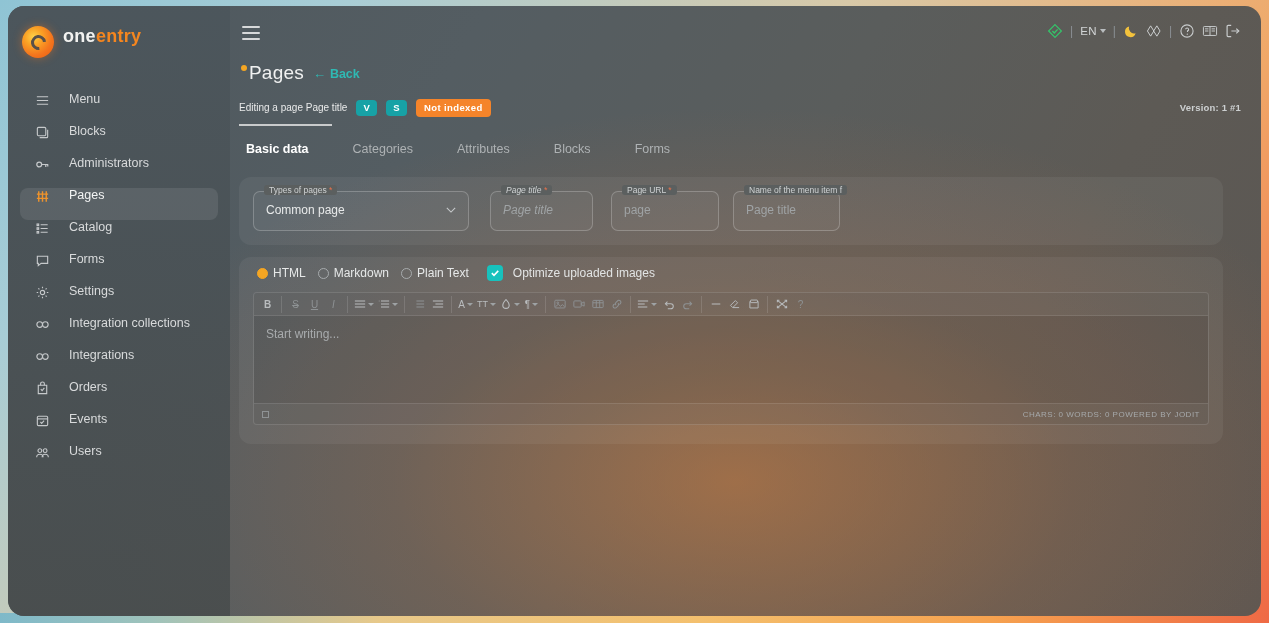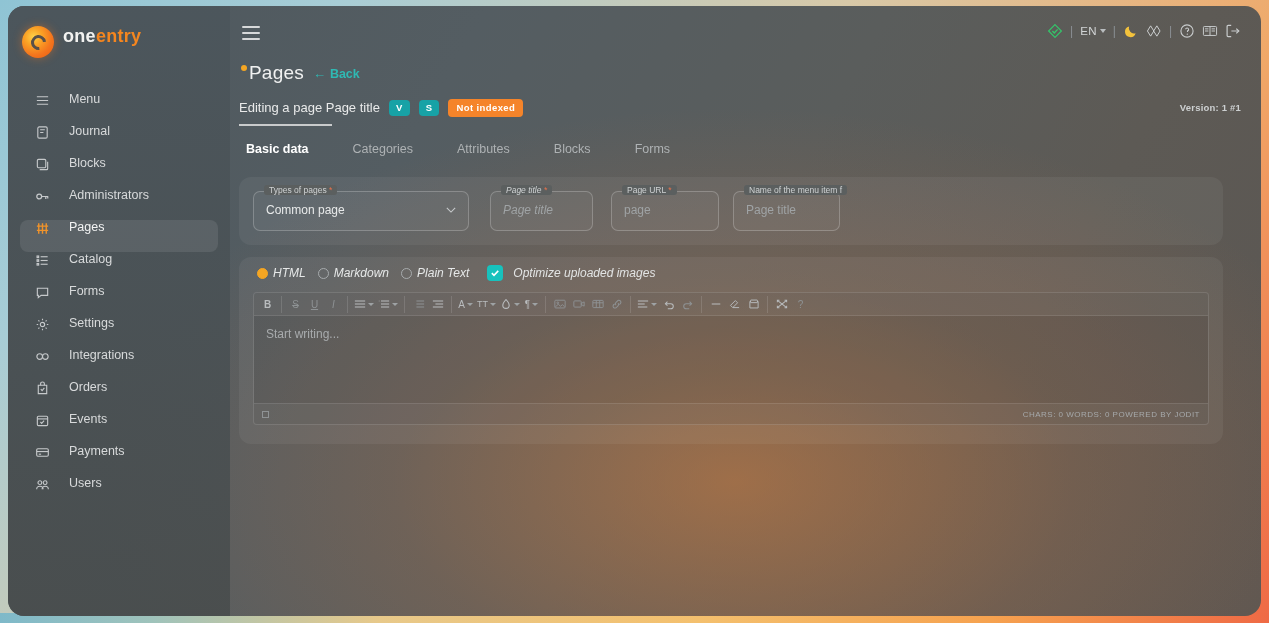--- a/index.html
+++ b/index.html
@@ -85,21 +85,21 @@
   #page-title-row { display:flex; align-items:flex-end; gap: 9px; }
   .orange-dot { width:6px;height:6px;border-radius:50%;background:#f5a623; position:absolute; left:2px; top:3px;}
   #page-title { font-size: 19px; color: #f0f1f1; font-weight: 400; letter-spacing:.2px; position:relative; padding-left:10px;}
   #back-link { color:#2fb9b3; font-size:12.5px; font-weight:600; cursor:pointer; display:flex; align-items:center; gap:4px; padding-bottom:3px;}
   #back-link .arrow { font-size: 13px; }
 
   #subtitle-row {
     position:absolute; left:231px; top:93px; right: 20px;
     display:flex; align-items:center; gap:9px;
   }
-  #subtitle { color:#e9eaea; font-size:13px; }
+  #subtitle { color:#e9eaea; font-size:10px; }
   .badge { font-size:9.5px; font-weight:700; color:#ffffff; border-radius:4px; padding:3px 7px; line-height:1; letter-spacing:.4px;}
   .badge.teal { background:#17a2a6; }
   .badge.orange { background:#f5842a; padding:4px 8px; }
   #version-label { margin-left:auto; font-size:9.5px; color:#cdd0d1; font-weight:700; letter-spacing:.2px;}
 
   
   #subtitle-underline { position:absolute; left:231px; top:118px; width:93px; height:2px; background:#c9cbcc; }
 
   
   #tabs { position:absolute; left:216px; top:128px; display:flex; align-items:center; gap:0; }
@@ -134,21 +134,21 @@
   .field .fph { position:absolute; left:12px; top:11px; font-size:12px; color:#9fa3a5; }
   .field .fcaret {
     position:absolute; right:12px; top:15px; width:10px; height:6px;
   }
   #f-types { left:14px; width:216px; }
   #f-title { left:251px; width:103px;font-style:italic; }
   #f-url   { left:372px; width:108px; }
   #f-menu  { left:494px; width:107px; }
 
   
-  #fmt-row { position:absolute; left:249px; top:259px; display:flex; align-items:center; gap:0px;font-style:italic; }
+  #fmt-row { position:absolute; left:249px; top:259px; display:flex; align-items:center; gap:0px; }
   .radio-wrap { display:flex; align-items:center; gap:5px; margin-right:12px; cursor:pointer; }
   .radio { width:11px; height:11px; border-radius:50%; border:1.5px solid #a7abad; }
   .radio.on { background:#f5a623; border-color:#f5a623; }
   .radio-label { font-size:12px; color:#e6e8e8; }
   .check-wrap { display:flex; align-items:center; gap:10px; margin-left:6px; cursor:pointer;}
   .checkbox {
     width:16px;height:16px;border-radius:4px;background:#17c2bd;
     display:flex;align-items:center;justify-content:center;
   }
   .checkbox svg { width:10px; height:10px; }
@@ -209,30 +209,20 @@
         <span class="nav-ico">
             <svg viewBox="0 0 16 16" fill="none" stroke="currentColor" stroke-width="1.3">
               <line x1="2" y1="4" x2="14" y2="4"></line>
               <line x1="2" y1="8" x2="14" y2="8"></line>
               <line x1="2" y1="12" x2="14" y2="12"></line>
             </svg>
           </span>
         <span class="nav-label">Menu</span>
       </div>
 
-      <div class="nav-item">
-        <span class="nav-ico">
-            <svg viewBox="0 0 16 16" fill="none" stroke="currentColor" stroke-width="1.2">
-              <rect x="3" y="2" width="10" height="12" rx="1.5"></rect>
-              <line x1="5.5" y1="5" x2="10.5" y2="5"></line>
-              <line x1="5.5" y1="8" x2="9" y2="8"></line>
-            </svg>
-          </span>
-        <span class="nav-label">Journal</span>
-      </div>
 
       <div class="nav-item">
         <span class="nav-ico">
             <svg viewBox="0 0 16 16" fill="none" stroke="currentColor" stroke-width="1.2">
               <rect x="2.5" y="2.5" width="9" height="9" rx="1.3"></rect>
               <path d="M5 13.5h7.5a1 1 0 0 0 1-1V5"></path>
             </svg>
           </span>
         <span class="nav-label">Blocks</span>
       </div>
@@ -288,20 +278,29 @@
       <div class="nav-item">
         <span class="nav-ico">
             <svg viewBox="0 0 16 16" fill="none" stroke="currentColor" stroke-width="1.2">
               <circle cx="8" cy="8" r="2.3"></circle>
               <path d="M8 1.8v1.6M8 12.6v1.6M14.2 8h-1.6M3.4 8H1.8M12.4 3.6l-1.1 1.1M4.7 11.3l-1.1 1.1M12.4 12.4l-1.1-1.1M4.7 4.7L3.6 3.6"></path>
             </svg>
           </span>
         <span class="nav-label">Settings</span>
       </div>
 
+      <div class="nav-item">
+        <span class="nav-ico">
+            <svg viewBox="0 0 16 16" fill="none" stroke="currentColor" stroke-width="1.2">
+              <circle cx="5" cy="8" r="3"></circle>
+              <circle cx="11" cy="8" r="3"></circle>
+            </svg>
+          </span>
+        <span class="nav-label">Integration collections</span>
+      </div>
 
       <div class="nav-item">
         <span class="nav-ico">
             <svg viewBox="0 0 16 16" fill="none" stroke="currentColor" stroke-width="1.2">
               <circle cx="5" cy="8" r="3"></circle>
               <circle cx="11" cy="8" r="3"></circle>
             </svg>
           </span>
         <span class="nav-label">Integrations</span>
       </div>
@@ -321,30 +320,20 @@
         <span class="nav-ico">
             <svg viewBox="0 0 16 16" fill="none" stroke="currentColor" stroke-width="1.2">
               <rect x="2.5" y="3.5" width="11" height="10" rx="1.2"></rect>
               <line x1="2.5" y1="6.3" x2="13.5" y2="6.3"></line>
               <path d="M5.8 9.6l1.3 1.4 2.6-2.8"></path>
             </svg>
           </span>
         <span class="nav-label">Events</span>
       </div>
 
-      <div class="nav-item">
-        <span class="nav-ico">
-            <svg viewBox="0 0 16 16" fill="none" stroke="currentColor" stroke-width="1.2">
-              <rect x="1.8" y="4" width="12.4" height="8" rx="1.3"></rect>
-              <line x1="1.8" y1="7" x2="14.2" y2="7"></line>
-              <line x1="4" y1="9.8" x2="6.5" y2="9.8"></line>
-            </svg>
-          </span>
-        <span class="nav-label">Payments</span>
-      </div>
 
       <div class="nav-item">
         <span class="nav-ico">
             <svg viewBox="0 0 16 16" fill="none" stroke="currentColor" stroke-width="1.2">
               <circle cx="5.2" cy="6" r="2"></circle>
               <circle cx="10.8" cy="6" r="2"></circle>
               <path d="M1.8 13c0-2 1.5-3.2 3.4-3.2S8.6 11 8.6 13"></path>
               <path d="M7.6 13c0-2 1.4-3.2 3.2-3.2S14.2 11 14.2 13"></path>
             </svg>
           </span>

